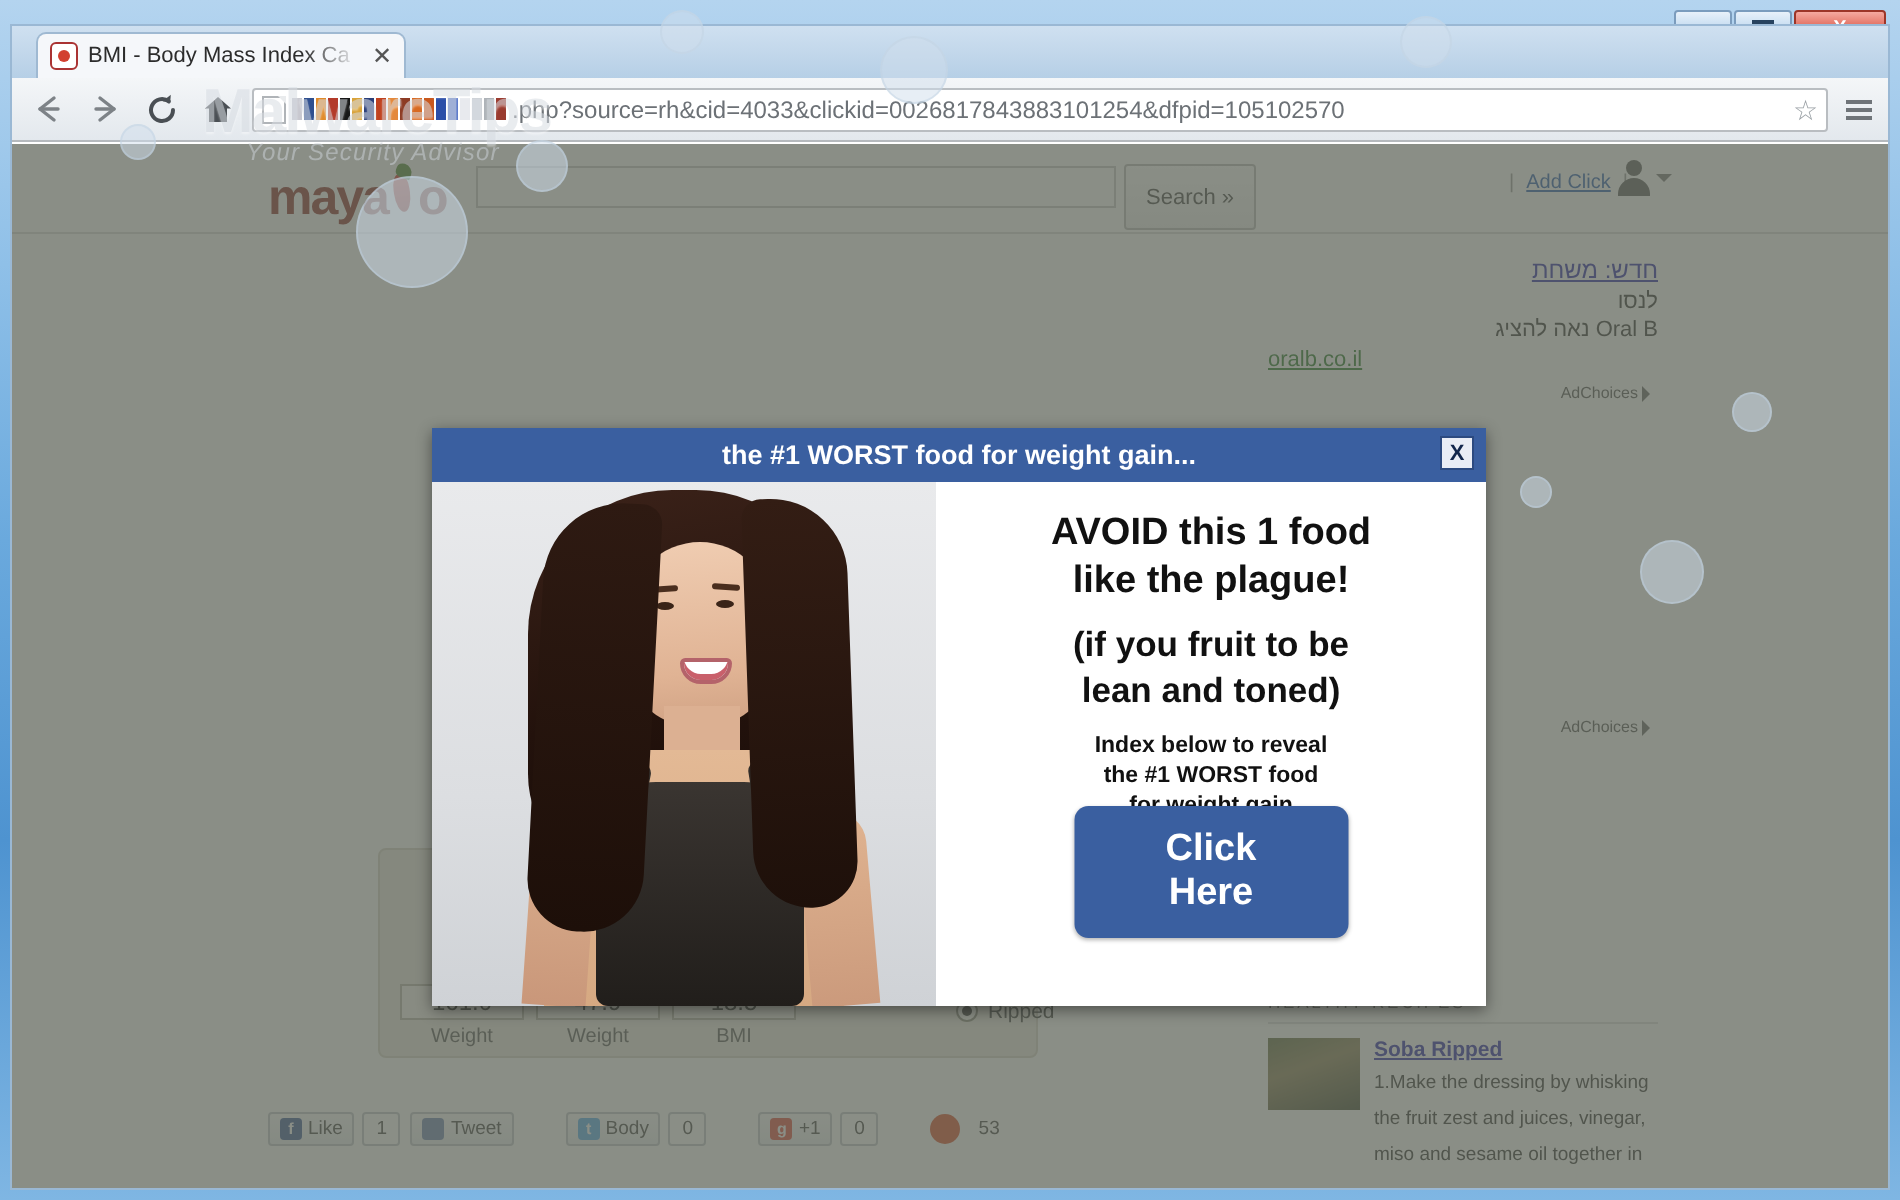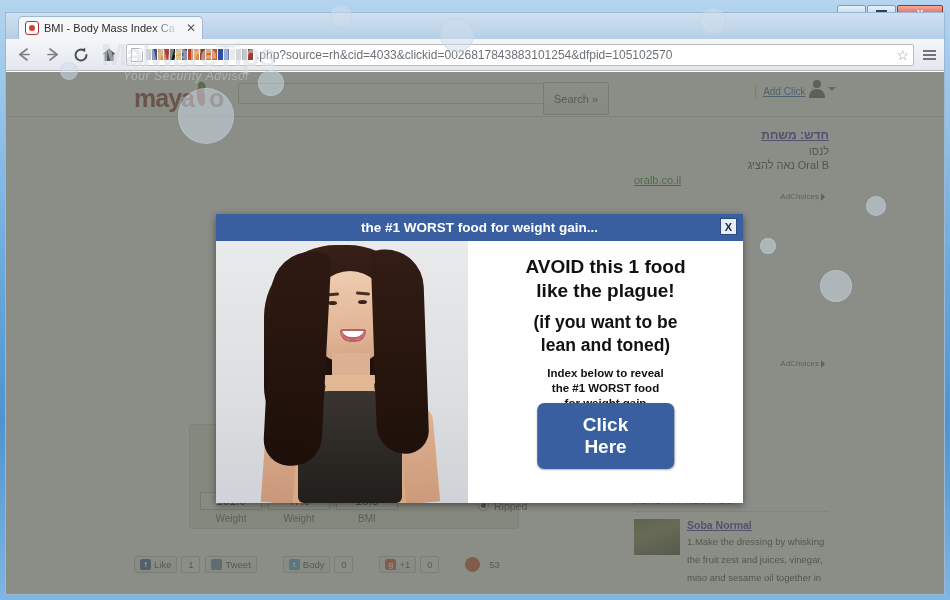--- a/index.html
+++ b/index.html
@@ -165,21 +165,21 @@
     width: 8px; height: 7px; background: #4f8a33;
     border-radius: 40% 60% 0 40%;
     transform: rotate(20deg);
   }
   #search-box {
     position: absolute; left: 232px; top: 11px;
     width: 320px; height: 21px;
     border: 1px solid #c9c9c9; background: #fff;
   }
   #search-btn {
-    position: absolute; left: 537px; top: 10px;
+    position: absolute; left: 556px; top: 10px;
     height: 33px; padding: 0 10px;
     border: 1px solid #bcbcbc; border-radius: 2px;
     background: linear-gradient(180deg,#fdfdfd,#eeeeee);
     font-size: 11px; color: #444;
     display: flex; align-items: center;
   }
   #header-right {
     position: absolute; right: 130px; top: 14px;
     display: flex; align-items: center; gap: 6px;
     font-size: 10px; color: #999;
@@ -199,21 +199,21 @@
   }
   #avatar-caret { width: 0; height: 0; border: 4px solid transparent; border-top-color: #777; margin-top: 4px; }
 
   
   #col-main { position: absolute; left: 128px; top: 52px; width: 490px; bottom: 0; }
   #col-side { position: absolute; left: 628px; top: 52px; width: 195px; bottom: 0; }
 
   
   .side-ad { padding: 4px 0 0 0; font-size: 11px; color: #222; }
   .ad-title {
-    color: #2a2aa8; text-decoration: underline; font-weight: bold;
+    color: #2a2aa8; text-decoration: underline; font-weight: normal;
     font-size: 12px; display: block; margin-bottom: 2px;
   }
   .ad-title.rtl { direction: rtl; text-align: right; }
   .ad-body { font-size: 11px; line-height: 14px; color: #333; }
   .ad-body.rtl { direction: rtl; text-align: right; }
   .ad-url { color: #2a7a2a; font-size: 11px; text-decoration: underline; display: block; margin-top: 2px; }
   .adchoices {
     font-size: 8px; color: #555;
     display: flex; align-items: center; gap: 2px; justify-content: flex-end;
     margin-top: 6px;
@@ -674,21 +674,21 @@
               <span class="tri"></span>
             </div>
           </div>
 
           <div id="recipes">
             <div id="recipes-head">HEALTHY RECIPES</div>
 
             <div class="recipe">
               <span class="recipe-thumb rt1"></span>
               <span class="recipe-txt">
-                <span class="recipe-title">Soba Normal</span>
+                <span class="recipe-title">Soba Ripped</span>
                 <span class="recipe-desc">1.Make the dressing by whisking the fruit zest and juices, vinegar, miso and sesame oil together in ...</span>
               </span>
             </div>
 
           </div>
         </div>
       </div>
 
       <div id="page-dim"></div>
 
@@ -712,21 +712,21 @@
               <span class="ph-arm-r"></span>
             <span class="ph-top"></span>
             <span class="ph-strap-l"></span>
               <span class="ph-strap-r"></span>
             <span class="ph-hair-front-l"></span>
             <span class="ph-hair-front-r"></span>
           </div>
           <div id="popup-text">
             <div class="pt-big">AVOID this 1 food</div>
             <div class="pt-big">like the plague!</div>
-            <div class="pt-mid">(if you want to be</div>
+            <div class="pt-mid">(if you fruit to be</div>
             <div class="pt-mid" style="margin-top:0;">lean and toned)</div>
             <div class="pt-small">Index below to reveal</div>
             <div class="pt-small" style="margin-top:0;">the #1  WORST food</div>
             <div class="pt-small" style="margin-top:0;">for weight gain</div>
             <button id="click-here">Click Here</button>
           </div>
         </div>
       </div>
     </div>
 

